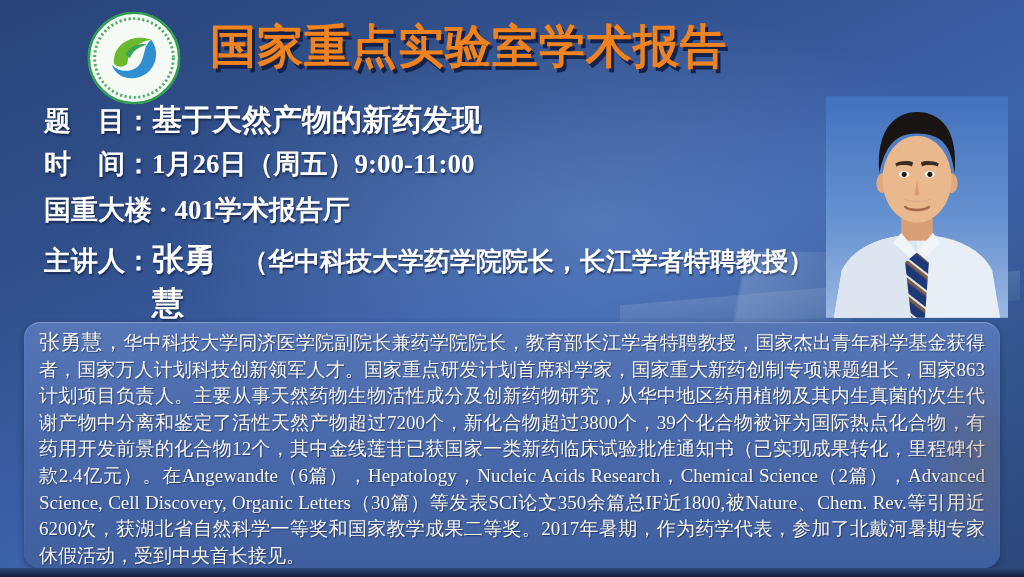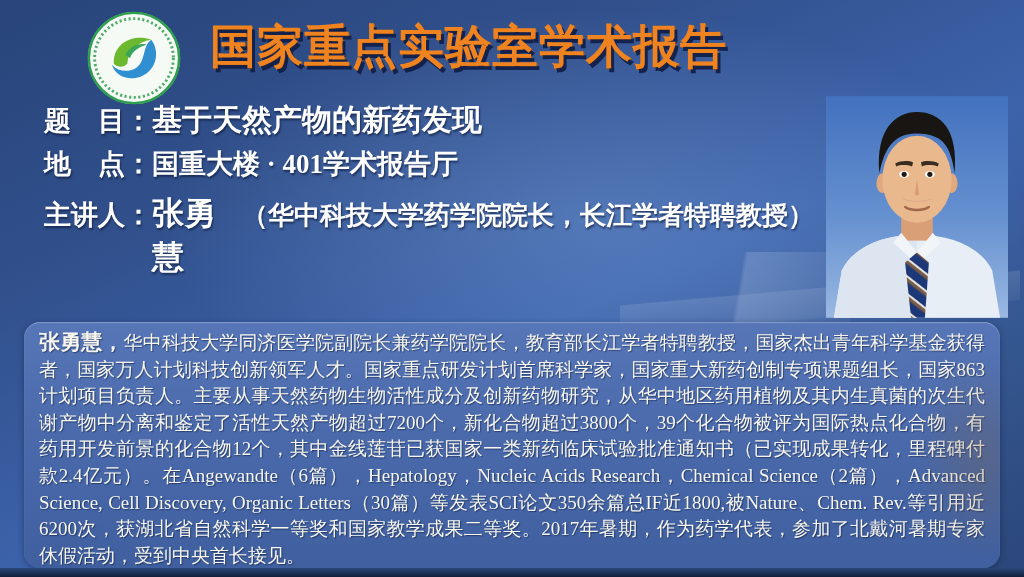--- a/index.html
+++ b/index.html
@@ -52,21 +52,21 @@
   }
   .bio-panel::after{
     content:"";position:absolute;right:0;top:0;width:120px;height:100%;border-radius:0 16px 16px 0;
     background:radial-gradient(ellipse 90px 140px at 85% 55%, rgba(125,95,60,0.28), rgba(125,95,60,0) 75%);
     pointer-events:none;
   }
   .bio-text{
     margin:0;color:#f7f6ef;font-size:19px;line-height:26.6px;
     text-align:justify;text-shadow:1px 1px 1px rgba(10,20,50,0.5);
   }
-  .seg-name{font-family:"Liberation Sans","DejaVu Sans",sans-serif;font-weight:700;font-size:21px;}
+  .seg-name{font-family:"Liberation Sans","DejaVu Sans",sans-serif;font-weight:400;font-size:21px;}
   .seg-strong{font-weight:400;}
   
   .bottom-strip{
     position:absolute;left:0;bottom:0;width:100%;height:9px;
     background:linear-gradient(180deg,#2a4777 0%,#1b2f55 60%,#101d38 100%);
   }
 </style>
 </head>
 <body>
 
@@ -85,21 +85,24 @@
     </div>
     <h1 class="title">国家重点实验室学术报告</h1>
   </div>
 
   <div class="info">
     <div class="row">
       <span class="label">题　目：</span>
       <span class="value v-hei">基于天然产物的新药发现</span>
     </div>
     <div class="row">
-      <span class="label">地　点：</span>
+      <span class="label">时　间：</span>
+      <span class="value">1月26日（周五）9:00-11:00</span>
+    </div>
+    <div class="row">
       <span class="value">国重大楼 · 401学术报告厅</span>
     </div>
     <div class="row">
       <span class="label">主讲人：</span>
       <span class="speaker-name">张勇慧</span>
       <span class="value v-paren">（华中科技大学药学院院长，长江学者特聘教授）</span>
     </div>
     <div class="row">
     </div>
   </div>

